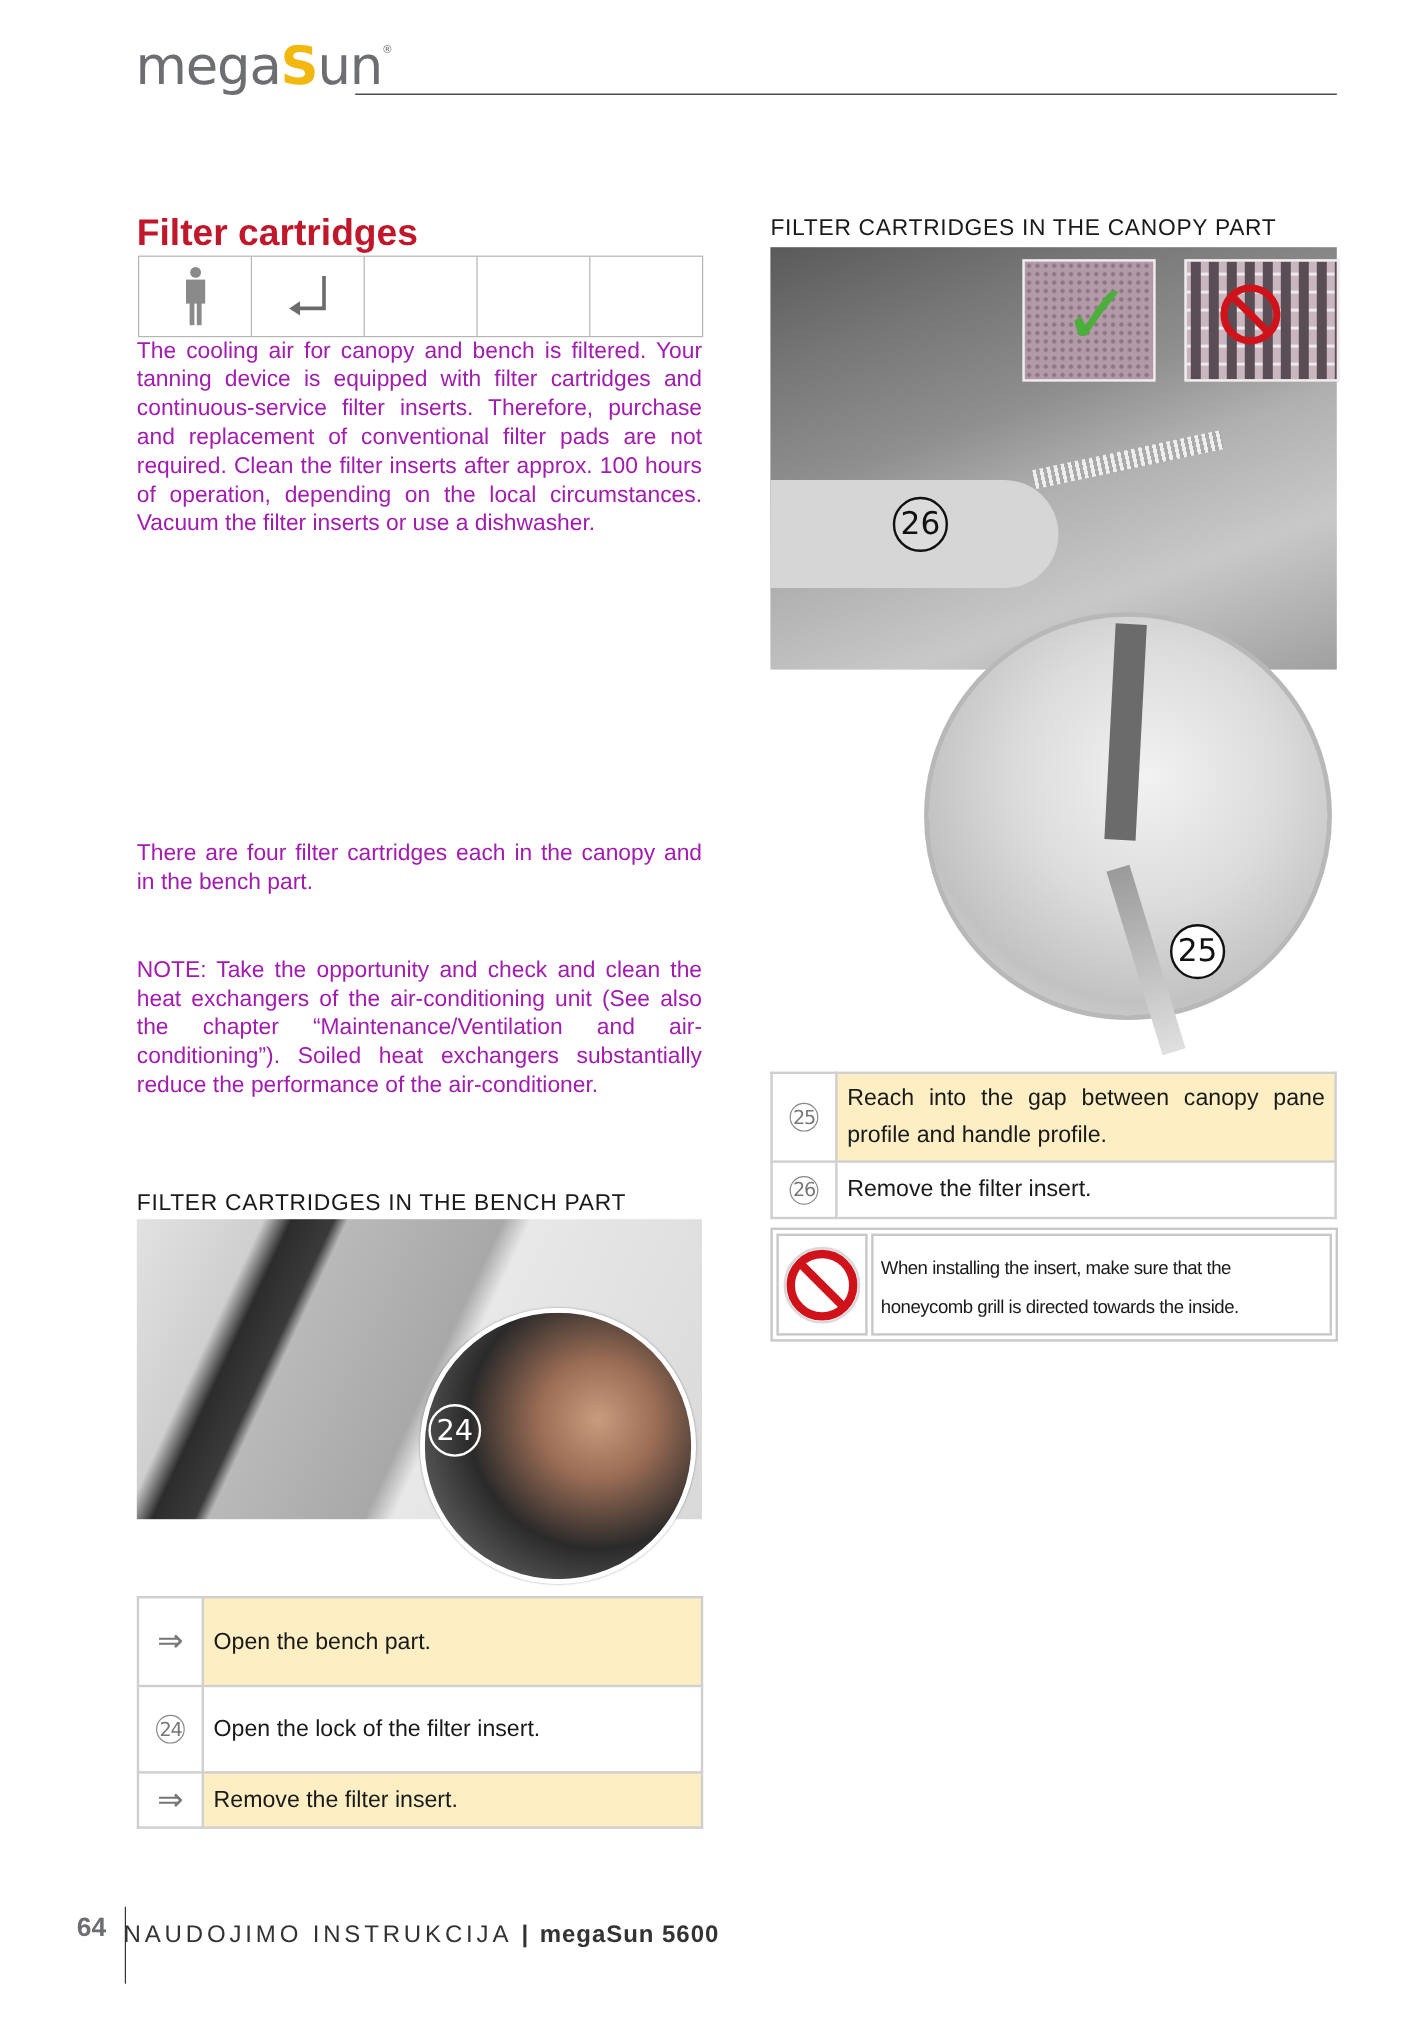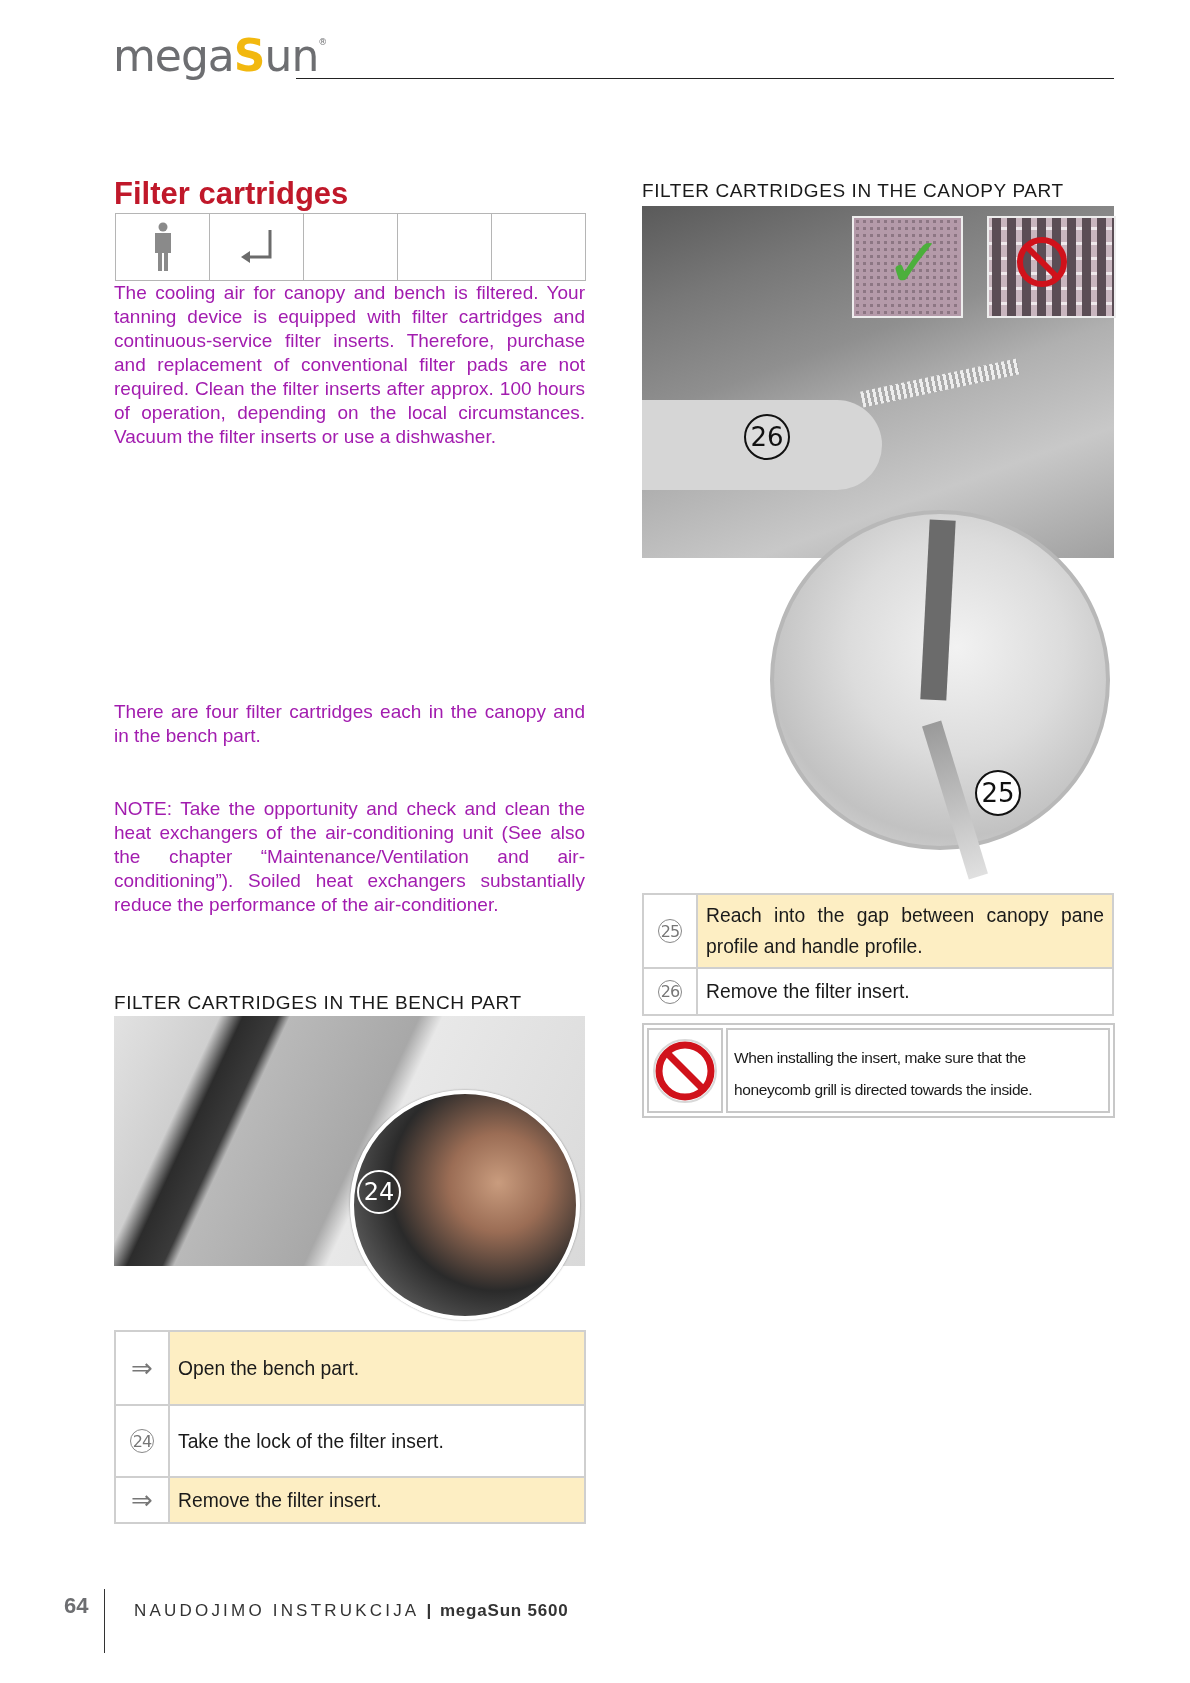--- a/index.html
+++ b/index.html
@@ -88,21 +88,21 @@
   .steps-canopy tr.r2 td { height: 37px; }
   .steps-canopy td.txt { text-align: justify; }
 
   .warn-box { left: 642px; top: 1023px; width: 473px; height: 95px; border: 2px solid #c8c8c8; box-sizing: border-box; padding: 3px; display: flex; }
   .warn-icon-cell { width: 72px; border: 2px solid #c8c8c8; display: flex; align-items: center; justify-content: center; margin-right: 3px; }
   .warn-text-cell { flex: 1; border: 2px solid #c8c8c8; padding: 12px 6px 0 6px; font-size: 15.5px; line-height: 32px; color: #1a1a1a; letter-spacing: -0.4px; }
 
   
   .page-num { left: 64px; top: 1593px; font-size: 22px; font-weight: bold; color: #6d6e71; }
   .footer-rule { left: 104px; top: 1589px; width: 1px; height: 64px; background: #333; }
-  .footer-text { left: 134px; top: 1601px; font-size: 17px; letter-spacing: 3.2px; color: #333; }
+  .footer-text { left: 103px; top: 1601px; font-size: 20px; letter-spacing: 3.2px; color: #333; }
   .footer-text b { letter-spacing: 0.8px; }
 </style>
 </head>
 <body>
 
 <div class="abs logo">
   <span>mega</span><span class="s">S</span><span>un</span><sup>®</sup>
 </div>
 <div class="abs header-rule"></div>
 
@@ -142,21 +142,21 @@
 <div class="abs callout callout-24">24</div>
 
 <table class="abs steps steps-bench">
   <tbody>
       <tr class="r1">
     <td class="num"><span class="arrow">⇒</span></td>
     <td class="txt hl">Open the bench part.</td>
   </tr>
   <tr class="r2">
     <td class="num"><span class="circnum">24</span></td>
-    <td class="txt">Take the lock of the filter insert.</td>
+    <td class="txt">Open the lock of the filter insert.</td>
   </tr>
   <tr class="r3">
     <td class="num"><span class="arrow">⇒</span></td>
     <td class="txt hl">Remove the filter insert.</td>
   </tr>
 </tbody>
   </table>
 
 <div class="abs section-h sh-canopy">FILTER CARTRIDGES IN THE CANOPY PART</div>
 <div class="abs photo photo-canopy"></div>

